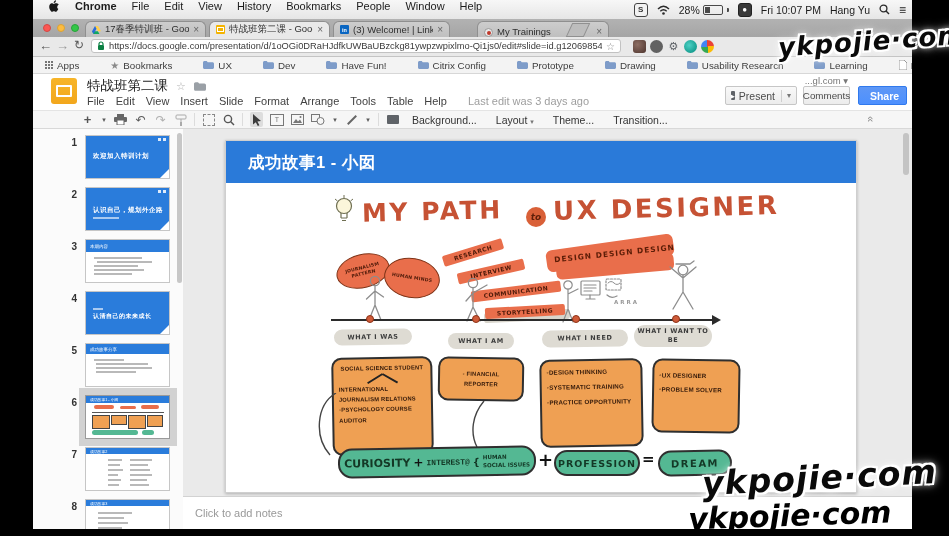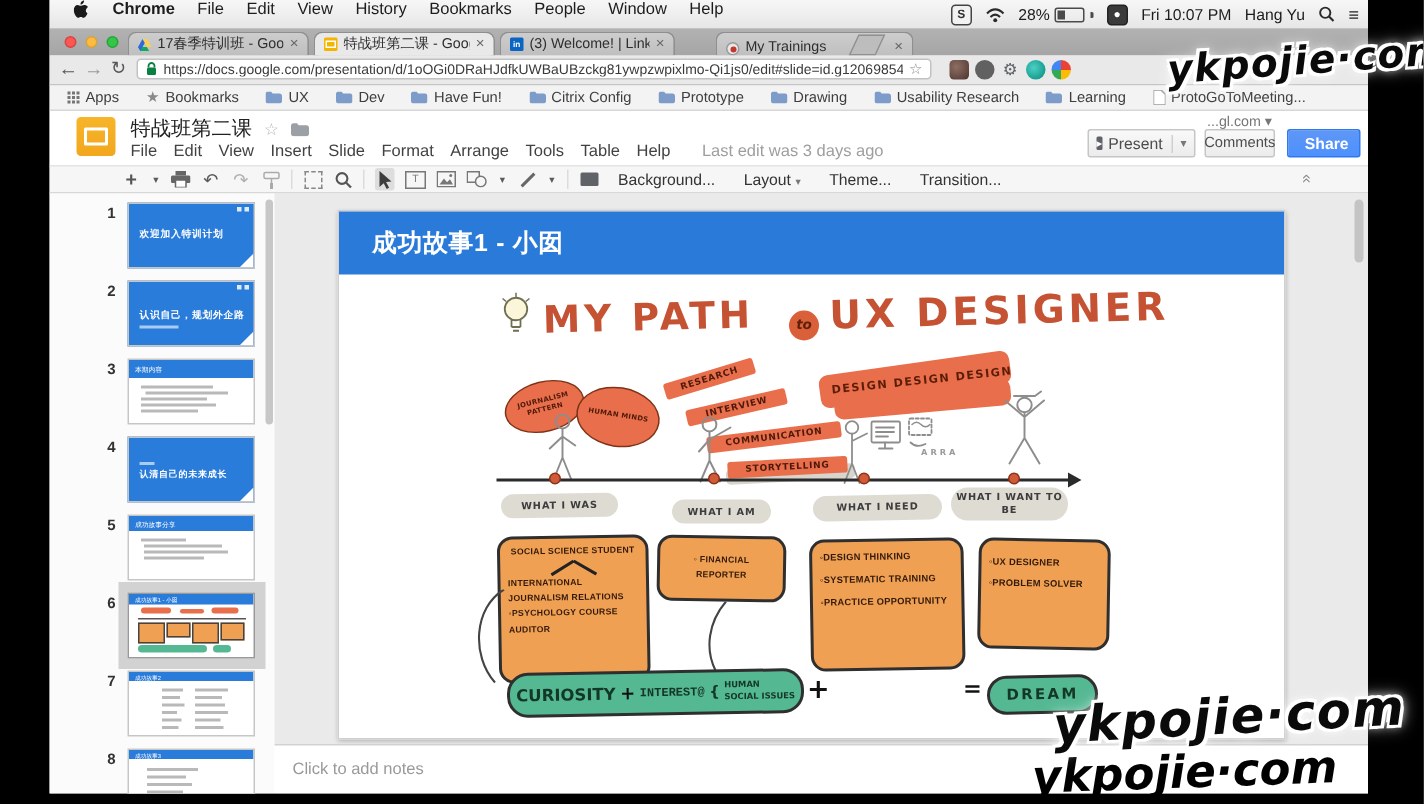--- a/index.html
+++ b/index.html
@@ -37,21 +37,21 @@
   .urlrow{position:absolute;left:0;top:37px;width:100%;height:20px;background:#e9e9e9;border-bottom:1px solid #c4c4c4;box-sizing:border-box;}
   .navbtn{position:absolute;top:1px;font-size:13px;color:#565656;}
   .omnibox{position:absolute;left:58px;top:2px;width:530px;height:14px;background:#fff;border:1px solid #c2c2c2;border-radius:3px;
            display:flex;align-items:center;padding:0 5px;box-sizing:border-box;gap:4px;}
   .omni-url{font-size:9.3px;color:#3a3a3a;white-space:nowrap;overflow:hidden;flex:1;}
   .omni-star{font-size:10px;color:#8c8c8c;}
   .exticon{position:absolute;top:3px;width:13px;height:13px;border-radius:3px;}
 
   
   .bmbar{position:absolute;left:0;top:57px;width:100%;height:17px;background:#f3f3f3;border-bottom:1px solid #d7d7d7;
-         display:flex;align-items:center;padding-left:12px;gap:18px;font-size:9.8px;color:#3e3e3e;box-sizing:border-box;}
+         display:flex;align-items:center;padding-left:12px;gap:31px;font-size:9.8px;color:#3e3e3e;box-sizing:border-box;}
   .bm{display:flex;align-items:center;gap:4px;white-space:nowrap;}
   .appsgrid{display:grid;grid-template-columns:repeat(3,2px);grid-gap:1px;}
   .appsgrid i{width:2px;height:2px;background:#757575;}
   .bm-star{color:#8a8a8a;font-size:10px;}
 
   
   .dochdr{position:absolute;left:0;top:74px;width:100%;height:36px;background:#fff;}
   .slides-app-icon{position:absolute;left:18px;top:4px;width:26px;height:26px;border-radius:3px;
        background:linear-gradient(#f7b529,#f2a71d);display:flex;align-items:center;justify-content:center;}
   .slides-app-icon i{width:12px;height:8px;border:2px solid #fff;border-radius:1px;display:block;}
@@ -642,20 +642,21 @@
           <span style="font-size:11px;">CURIOSITY</span>
           <span class="bigop" style="font-size:12px;">+</span>
           <span style="font-size:8px;font-family:Liberation Mono, monospace;">INTEREST@</span>
           <span style="font-size:10px;">{</span>
           <span style="display:flex;flex-direction:column;font-size:5.6px;line-height:1.5;text-align:left;">
             <span>HUMAN</span>
             <span>SOCIAL ISSUES</span>
           </span>
         </div>
         <span class="ab hand bigop" style="left:312px;top:308px;font-size:18px;">+</span>
+        <div class="ab gpill hand" style="left:328px;top:309px;width:86px;height:26px;font-size:9.5px;letter-spacing:1px;">PROFESSION</div>
         <span class="ab hand bigop" style="left:416px;top:309px;font-size:15px;">=</span>
         <div class="ab gpill hand" style="left:432px;top:309px;width:74px;height:26px;font-size:10px;letter-spacing:1.5px;transform:rotate(-1deg);">DREAM</div>
       </div>
       <span class="cv-scroll"></span>
     </div>
 
     <div class="notes">
       <span class="notes-ph">Click to add notes</span>
     </div>
 

